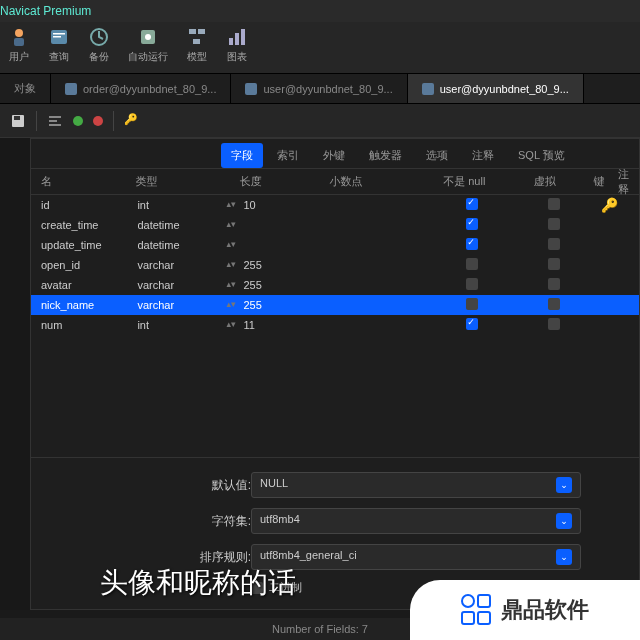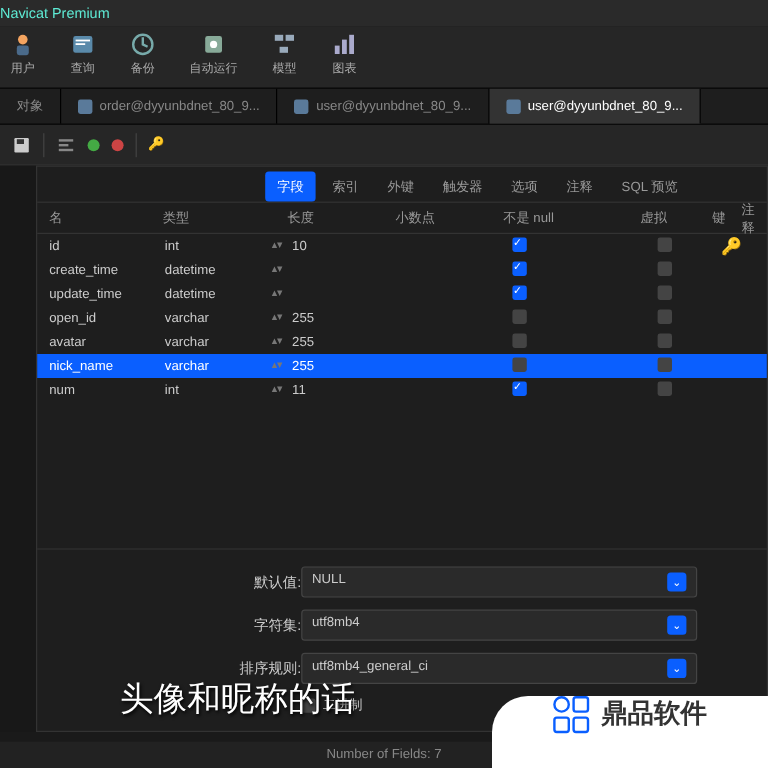--- a/index.html
+++ b/index.html
@@ -1,56 +1,56 @@
 <!DOCTYPE html>
 <html><head>
 <meta charset="utf-8">
 <style>
 *{margin:0;padding:0;box-sizing:border-box;font-family:-apple-system,BlinkMacSystemFont,"Segoe UI",sans-serif}
 body{width:640px;height:640px;background:#1a1a1a;color:#ccc;font-size:11px;overflow:hidden;position:relative}
 .titlebar{height:22px;background:#2a2a2a;line-height:22px;color:#5eead4;font-size:12px}
-.toolbar{height:52px;background:#262626;display:flex;padding:4px 8px;gap:28px;border-bottom:1px solid #000}
+.toolbar{height:52px;background:#262626;display:flex;padding:4px 8px;gap:18px;border-bottom:1px solid #000}
 .tool{display:flex;flex-direction:column;align-items:center;gap:2px;cursor:pointer;color:#aaa;font-size:10px}
 .tool-icon{width:22px;height:22px;display:flex;align-items:center;justify-content:center;font-size:18px}
 .tabs{height:30px;background:#1e1e1e;display:flex;border-bottom:1px solid #000}
 .tab{padding:6px 14px;display:flex;align-items:center;gap:6px;color:#888;border-right:1px solid #000;cursor:pointer;font-size:11px}
 .tab.active{background:#333;color:#fff}
 .tab-icon{width:12px;height:12px;background:#5a7a9a;border-radius:2px}
 .toolbar2{height:34px;background:#262626;display:flex;align-items:center;padding:0 10px;gap:10px;border-bottom:1px solid #333}
 .mini-icon{width:16px;height:16px;cursor:pointer}
 .vline{width:1px;height:20px;background:#444}
 .dot{width:10px;height:10px;border-radius:50%}
 .content{position:absolute;left:30px;right:0;top:138px;bottom:30px;background:#1e1e1e;display:flex;flex-direction:column;border:1px solid #333}
 .edge{position:absolute;left:0;top:138px;bottom:30px;width:30px;background:#181818}
 .subtabs{height:30px;display:flex;align-items:flex-end;justify-content:flex-start;padding-left:190px;gap:4px;border-bottom:1px solid #333}
 .subtab{padding:5px 10px;color:#999;cursor:pointer;border-radius:3px}
 .subtab.active{background:#0a5fff;color:#fff}
 .grid-header{height:26px;display:flex;padding:0 10px;border-bottom:1px solid #333;align-items:center;color:#999;font-size:11px}
 .col-name{width:100px}
 .col-type{width:110px}
 .col-len{width:95px}
 .col-dec{width:95px}
-.col-null{width:95px;}
+.col-null{width:95px;text-align:center}
 .col-virt{width:75px;text-align:center}
 .col-key{width:40px;text-align:center}
 .col-comm{flex:1}
 .row{height:20px;display:flex;padding:0 10px;align-items:center;color:#ccc;font-size:11px}
 .row.sel{background:#0a5fff;color:#fff}
 .stepper{color:#777;font-size:9px;margin-left:auto;margin-right:8px}
 .chk{width:12px;height:12px;background:#0a5fff;border-radius:2px;display:inline-block;position:relative}
 .chk::after{content:"✓";color:#fff;font-size:9px;position:absolute;top:-1px;left:1px}
 .chk-off{width:12px;height:12px;background:#444;border-radius:2px;display:inline-block}
 .key-icon{color:#f4c430;font-size:14px}
 .props{margin-top:auto;padding:14px 10px;display:flex;flex-direction:column;gap:10px;border-top:1px solid #333}
 .prop{display:flex;align-items:center;gap:0}
 .prop-label{width:210px;text-align:right;color:#ccc;font-size:12px}
 .prop-val{flex:1;max-width:330px;background:#2a2a2a;border:1px solid #444;padding:4px 8px;color:#ccc;display:flex;justify-content:space-between;align-items:flex-start;border-radius:3px}
 .dd{width:16px;height:16px;background:#0a5fff;border-radius:3px;display:flex;align-items:center;justify-content:center;color:#fff;font-size:9px}
 .caption{position:absolute;bottom:38px;left:100px;font-size:28px;color:#fff;font-weight:500;text-shadow:1px 1px 3px #000;z-index:10}
-.watermark{position:absolute;bottom:0;right:0;width:230px;height:60px;background:#fff;border-top-left-radius:30px;display:flex;justify-content:center;gap:8px;z-index:20}
+.watermark{position:absolute;bottom:0;right:0;width:230px;height:60px;background:#fff;border-top-left-radius:30px;display:flex;align-items:center;justify-content:center;gap:8px;z-index:20}
 .wm-text{color:#333;font-size:22px;font-weight:600}
 .wm-icon{width:32px;height:32px;display:flex;flex-wrap:wrap;gap:2px}
 .wm-sq{width:14px;height:14px;border:2px solid #0a5fff;border-radius:3px}
 .wm-circ{width:14px;height:14px;border:2px solid #0a5fff;border-radius:50%}
 .status{position:absolute;bottom:0;left:0;right:0;height:22px;background:#222;display:flex;align-items:center;padding:0 20px;color:#888;font-size:11px;justify-content:center}
 svg{display:block}
 </style>
 </head>
 <body>
 

